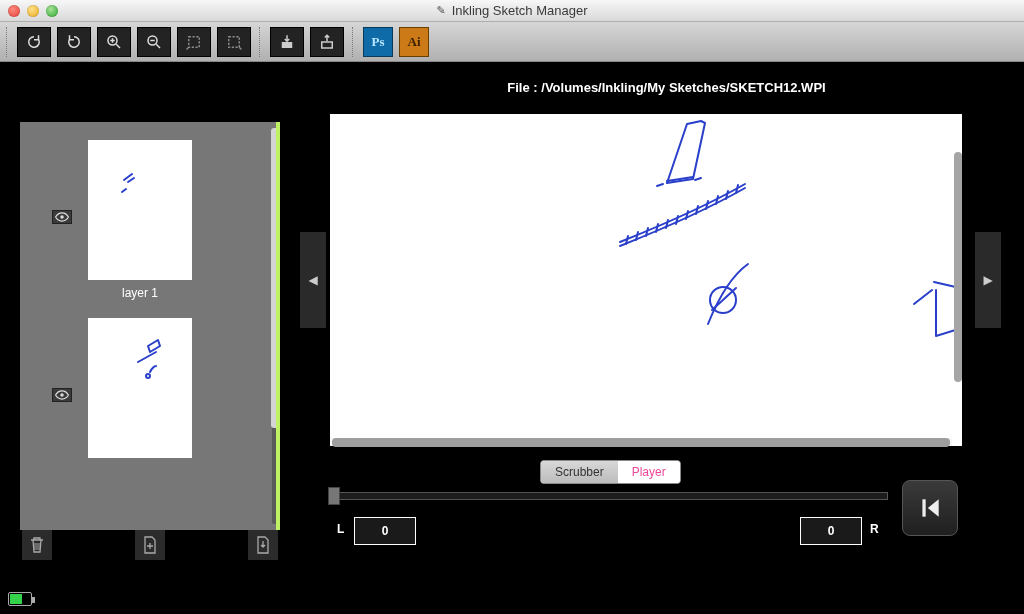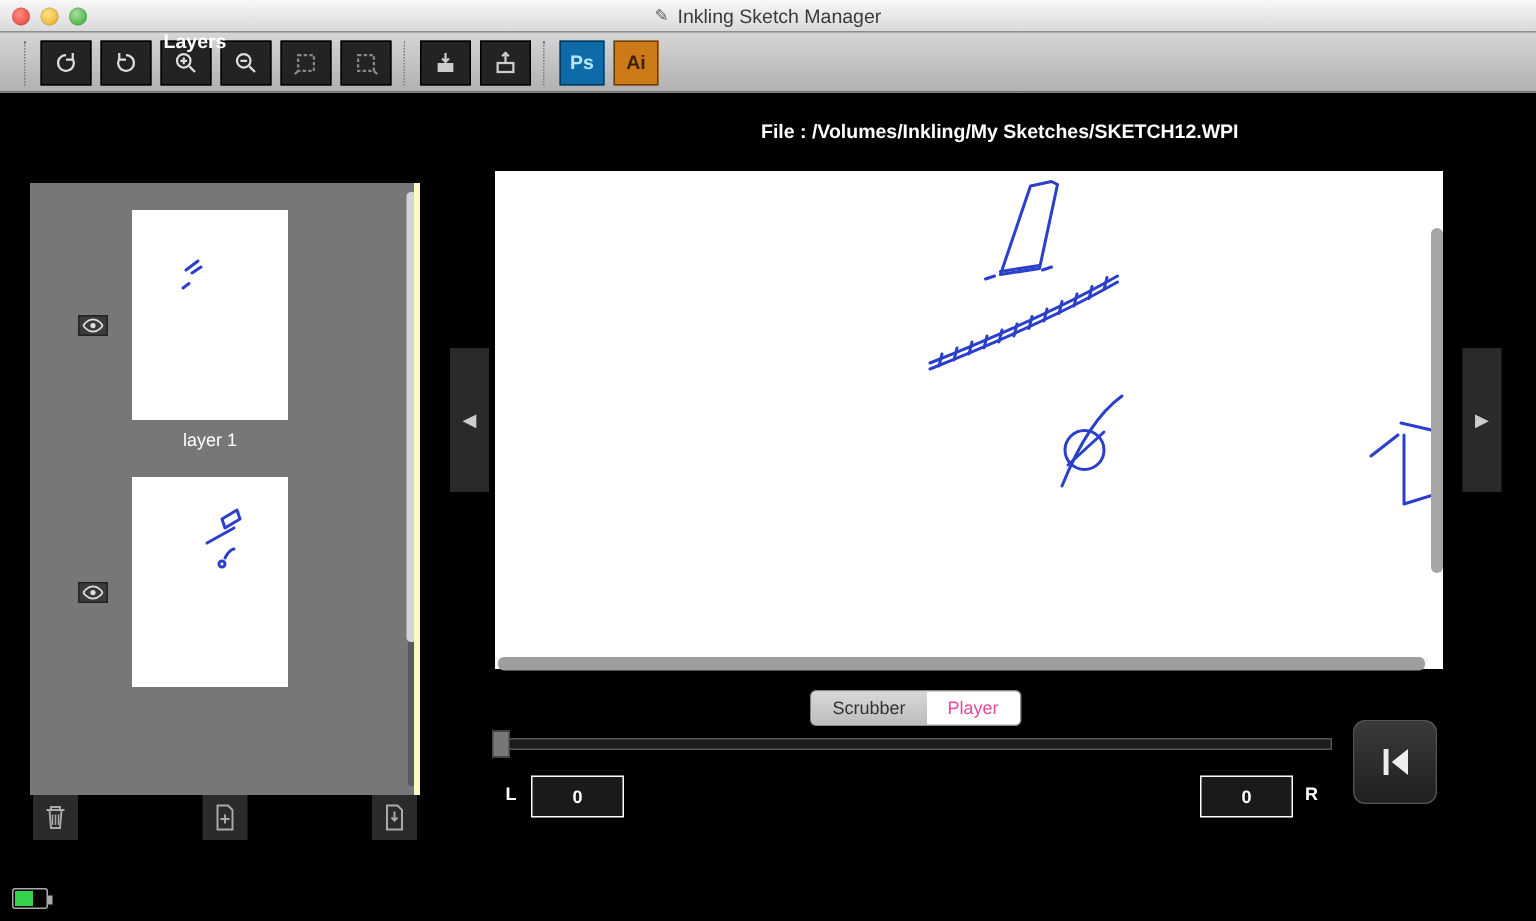--- a/index.html
+++ b/index.html
@@ -28,21 +28,21 @@
     color: #3a3a3a; font-size: 13px; font-weight: 400;
     display: flex; justify-content: center; align-items: center; gap: 6px;
   }
   .title-icon { font-size: 11px; color: #555; }
   
   .toolbar {
     height: 40px;
     background: linear-gradient(#d6d6d6, #b0b0b0);
     border-bottom: 1px solid #888;
     display: flex; align-items: center;
-    padding-left: 14px; gap: 6px;
+    padding-left: 4px; gap: 6px; font-family: Liberation Serif, serif;
   }
   .tb-sep { width: 3px; height: 30px; border-left: 1px dotted #7a7a7a; margin: 0 2px; }
   .tb-btn {
     width: 34px; height: 30px;
     background: #232323;
     border: 1px solid #000;
     display: flex; align-items: center; justify-content: center;
     color: #e8e8e8;
     cursor: pointer;
   }
@@ -53,21 +53,21 @@
   }
   .ps-btn { background:#0f6aa8; color:#b8e5ff; border:1px solid #0a3a5a;}
   .ai-btn { background:#cc7a18; color:#3a1f00; border:1px solid #6a3d00;}
 
   
   .main { position: absolute; top: 62px; left: 0; right: 0; bottom: 0; background:#000; }
 
   
   .layers-panel {
     position: absolute; top: 60px; left: 20px; width: 260px; height: 408px;
-    background: #777; border-right: 4px solid #fef9c3;
+    background: #777; border-right: 4px solid #bef264;
     display: flex; flex-direction: column;
   }
   .layers-title {
     position: absolute; top: -42px; left: 0; width: 260px; text-align:center;
     color:#fff; font-weight: bold; font-size: 13px;
   }
   .file-title {
     position: absolute; top: 18px; left: 339px; right: 30px; text-align:center;
     color:#fff; font-weight: bold; font-size: 13px;
   }
@@ -239,21 +239,20 @@
   <div class="ps-btn">
       <span>Ps</span>
     </div>
   <div class="ai-btn">
       <span>Ai</span>
     </div>
 </div>
 
 <div class="main">
 
-  <div class="layers-title">Layers</div>
   <div class="file-title">
     <span>File :</span>
     <span> </span>
     <span>/Volumes/Inkling/My Sketches/SKETCH12.WPI</span>
   </div>
 
   <div class="layers-panel">
     <div class="layers-scroll">
       <div class="vstrack"></div>
       <div class="vsthumb"></div>

